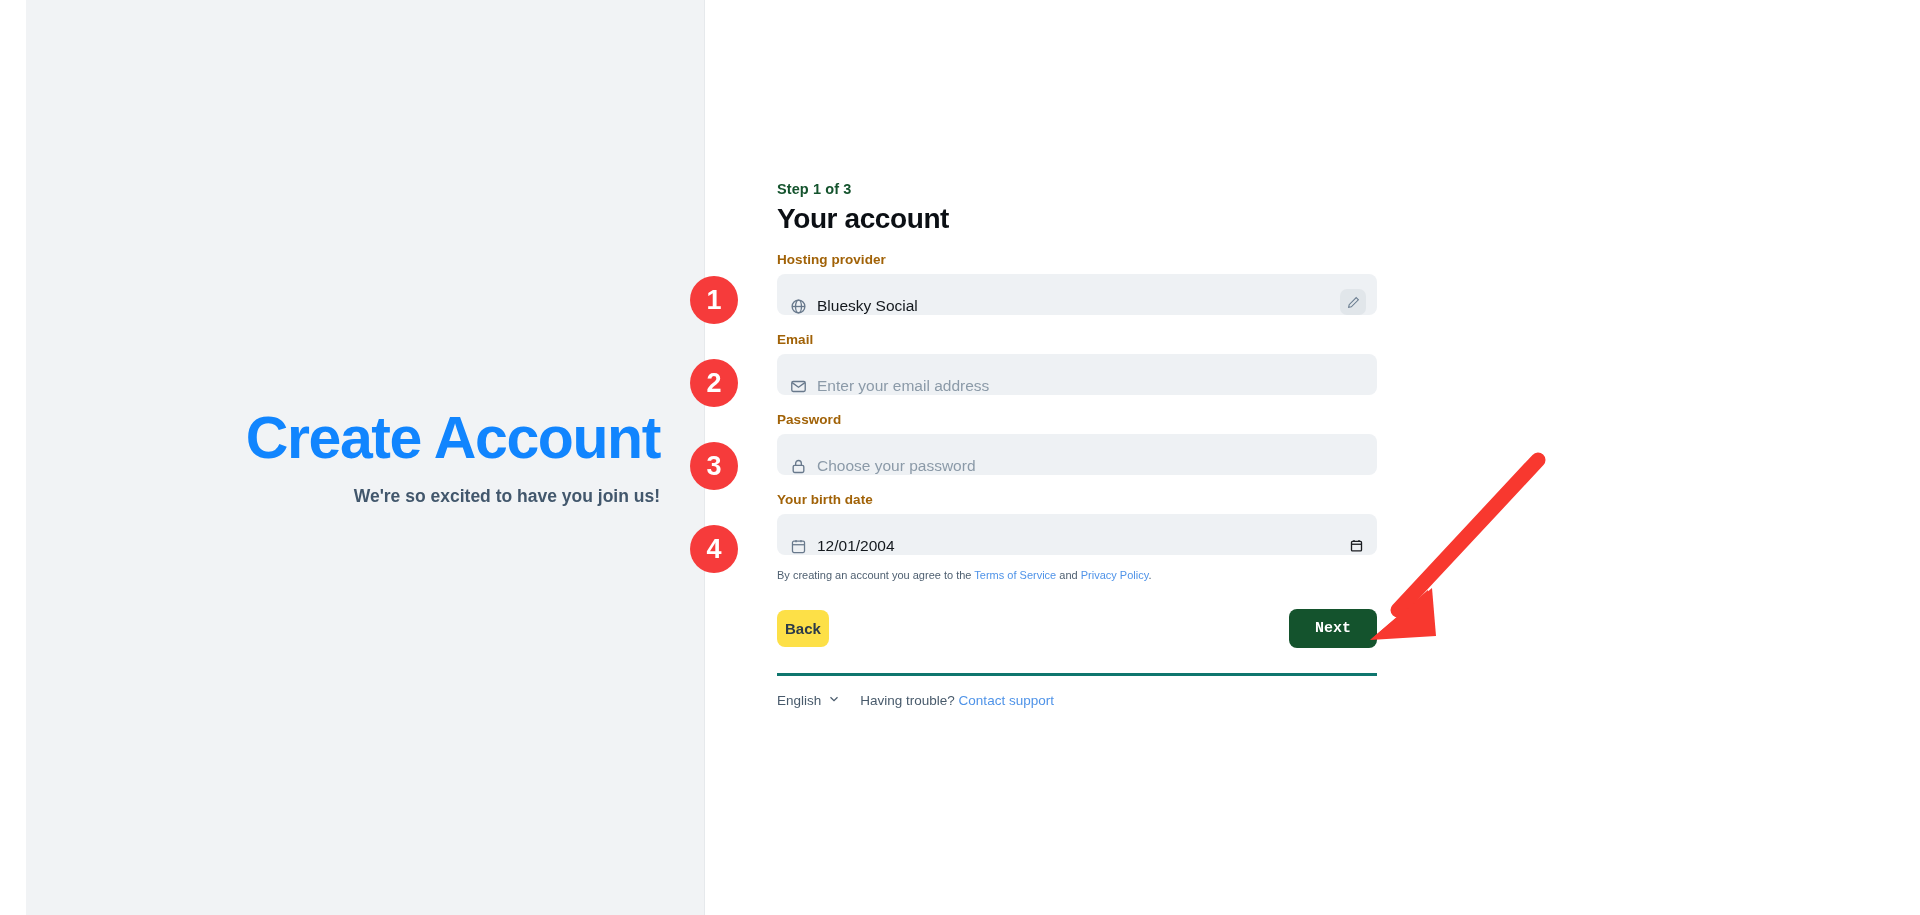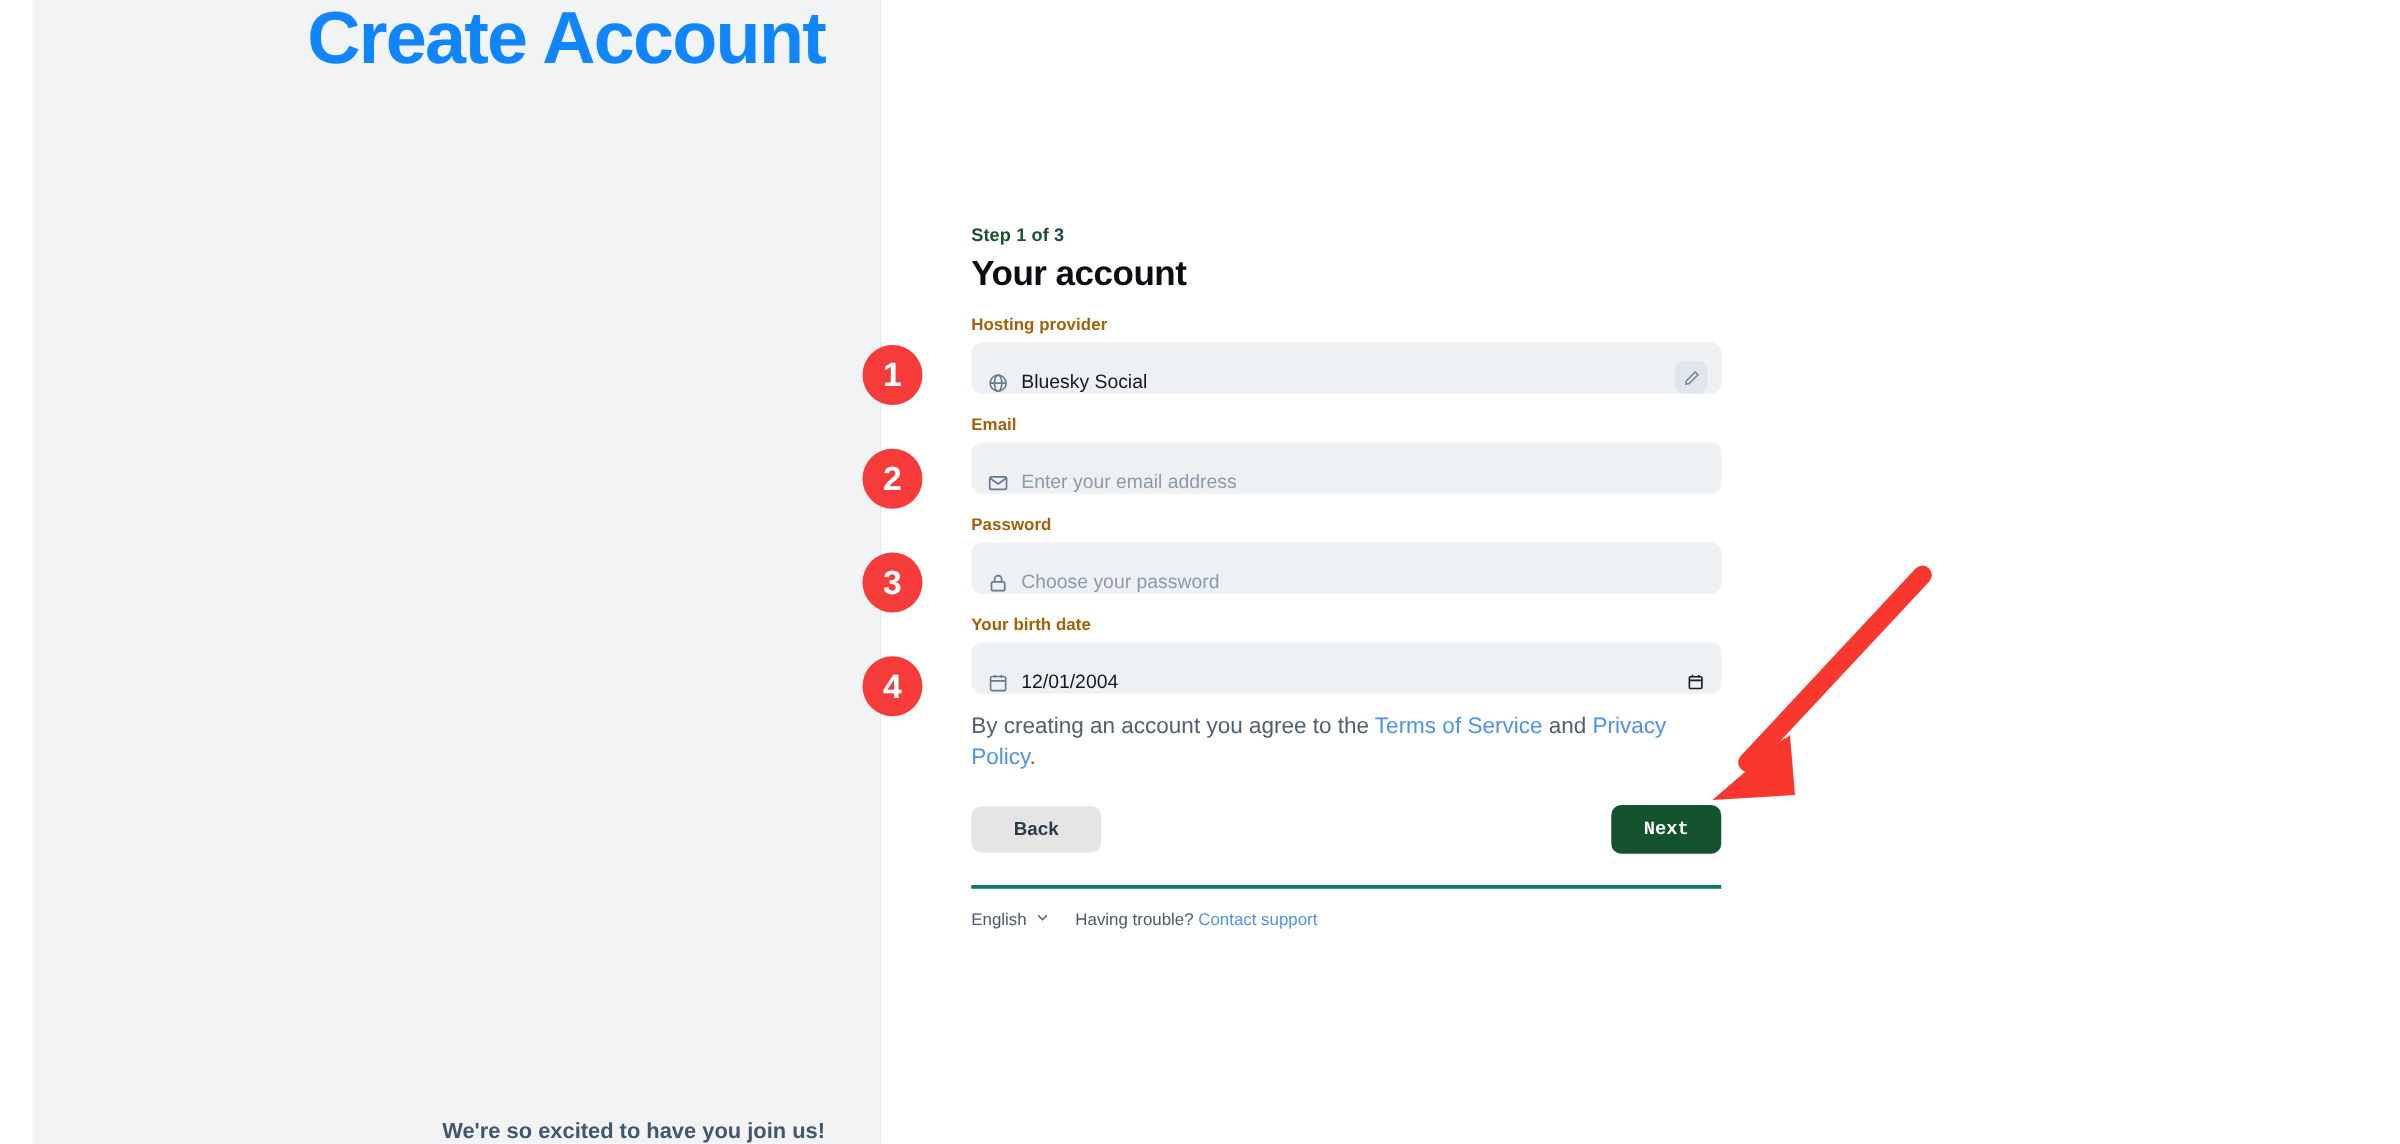--- a/index.html
+++ b/index.html
@@ -31,21 +31,21 @@
     flex: 0 0 26px;
   }
 
   .left-panel {
     width: 679px;
     flex: 0 0 679px;
     background: #f1f3f5;
     border-right: 1px solid #e6e9ec;
     display: flex;
     flex-direction: column;
-    justify-content: space-between;
+    justify-content: center;
     align-items: flex-end;
     padding-right: 44px;
   }
 
   .brand-title {
     font-size: 59px;
     font-weight: 700;
     letter-spacing: -1.4px;
     color: #1185fe;
     line-height: 1.05;
@@ -147,21 +147,21 @@
     height: 20px;
     display: flex;
     align-items: center;
     justify-content: center;
     color: #1a1d21;
   }
 
   
   .legal {
     margin-top: 13px;
-    font-size: 18px;
+    font-size: 11px;
     color: #4e5f70;
     line-height: 1.4;
   }
 
   .legal a, .link {
     color: #4f93e8;
     text-decoration: none;
   }
 
   
@@ -175,23 +175,23 @@
   .btn {
     border: none;
     font-family: inherit;
     font-size: 15px;
     font-weight: 700;
     border-radius: 8px;
     cursor: pointer;
   }
 
   .btn-back {
-    background: #e5e5e5;
+    background: #fde047;
     color: #2b3a49;
-    padding: 10px 34px;
+    padding: 10px 8px;
   }
 
   .btn-next {
     background: #14532d;
     color: #ffffff;
     padding: 11px 26px;
     font-family: Liberation Mono, monospace;
   }
 
   

